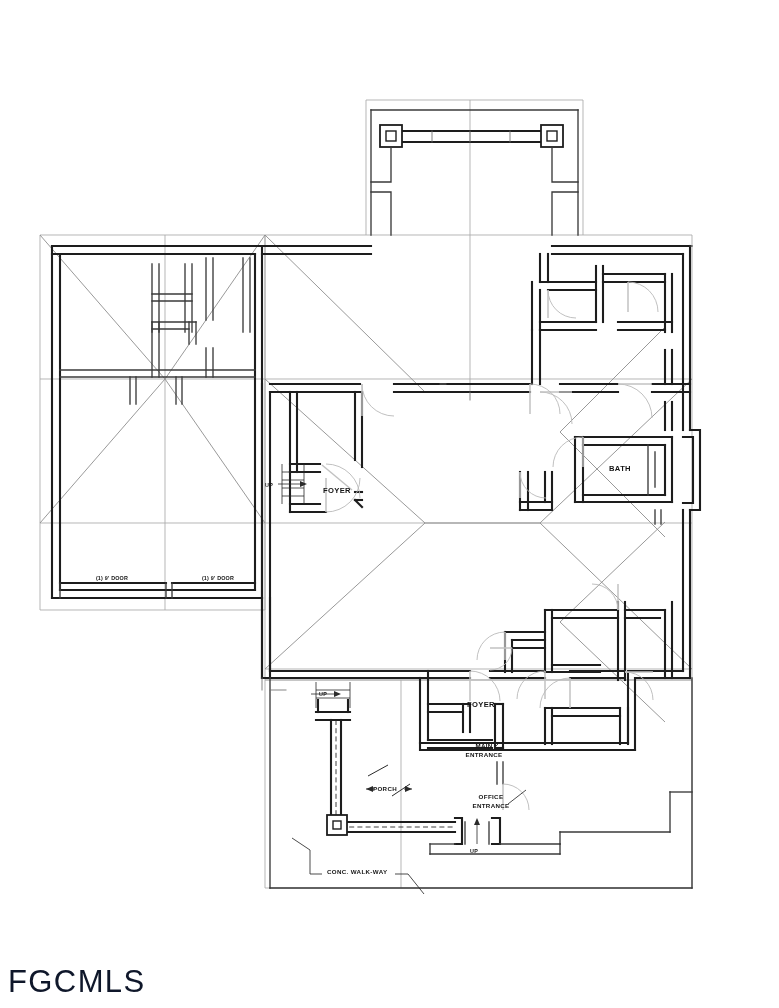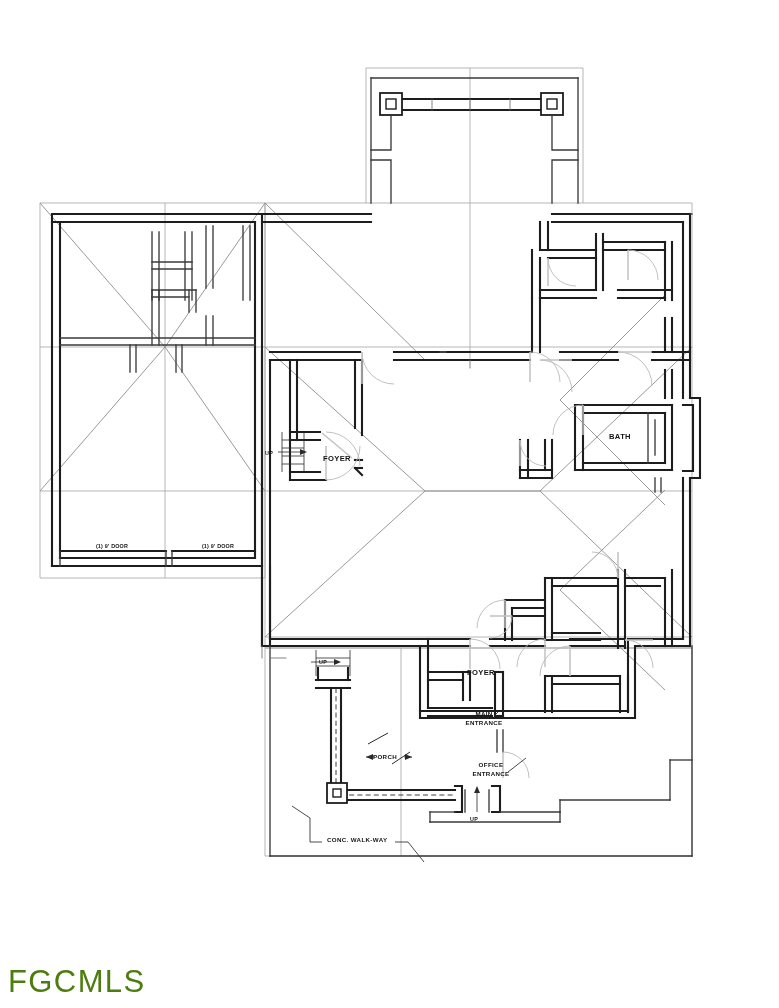--- a/index.html
+++ b/index.html
@@ -12,20 +12,21 @@
     width: 779px;
     height: 1008px;
     position: relative;
     overflow: hidden;
     font-family: "Liberation Sans", sans-serif;
   }
   #plan-root {
     position: absolute;
     inset: 0;
     background: #ffffff;
+    margin-top: 32px;
   }
   svg#floorplan {
     display: block;
     width: 779px;
     height: 1008px;
   }
   
   .wall-heavy  { fill: none; stroke: #1d1d1d; stroke-width: 2.1; stroke-linecap: square; }
   .wall-med    { fill: none; stroke: #3a3a3a; stroke-width: 1.35; stroke-linecap: square; }
   .wall-thin   { fill: none; stroke: #6e6e6e; stroke-width: 0.85; stroke-linecap: square; }
@@ -51,21 +52,21 @@
   text.lbl-xs { font-size: 6.2px; }
   text.lbl-tiny { font-size: 5.4px; letter-spacing: 0.2px; }
 
   #watermark {
     position: absolute;
     left: 8px;
     bottom: 8px;
     font-family: "Liberation Sans", sans-serif;
     font-size: 31px;
     letter-spacing: 1.4px;
-    color: #4d7c0f;
+    color: #0f172a;
     font-weight: 400;
     user-select: none;
   }
 </style>
 </head>
 <body>
 
 <div id="plan-root">
 
 <svg id="floorplan" viewBox="0 0 779 1008">

